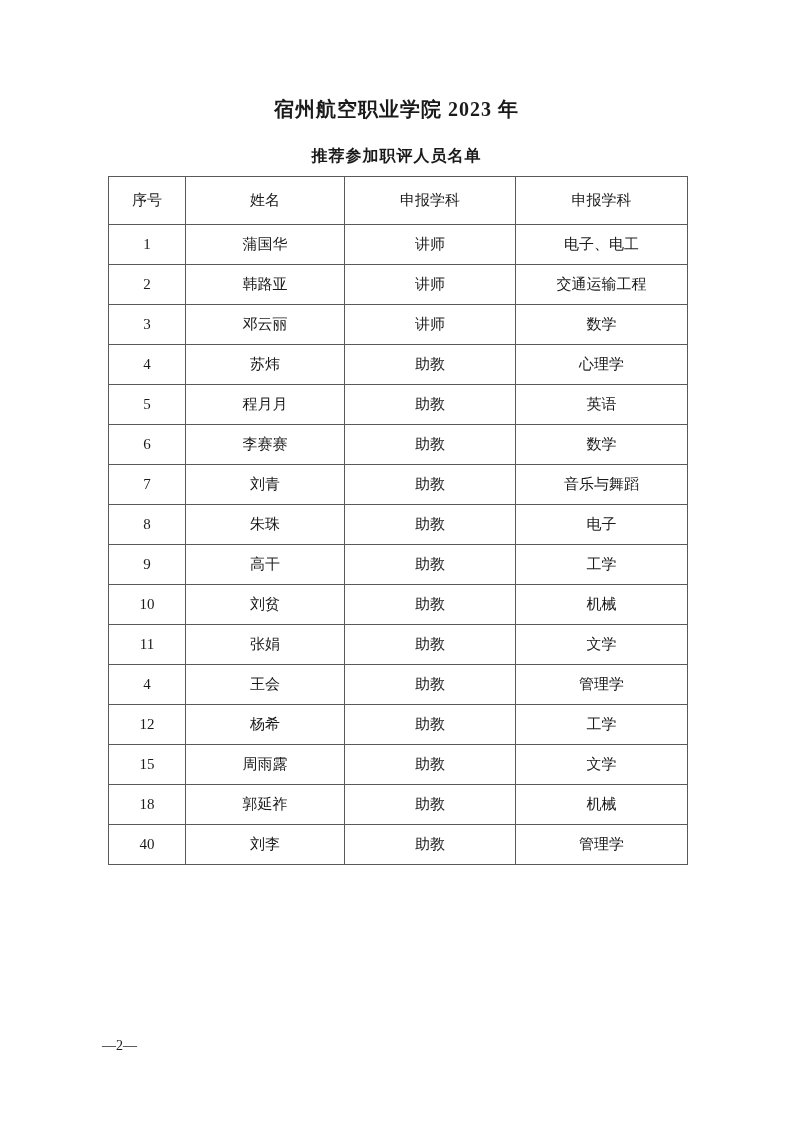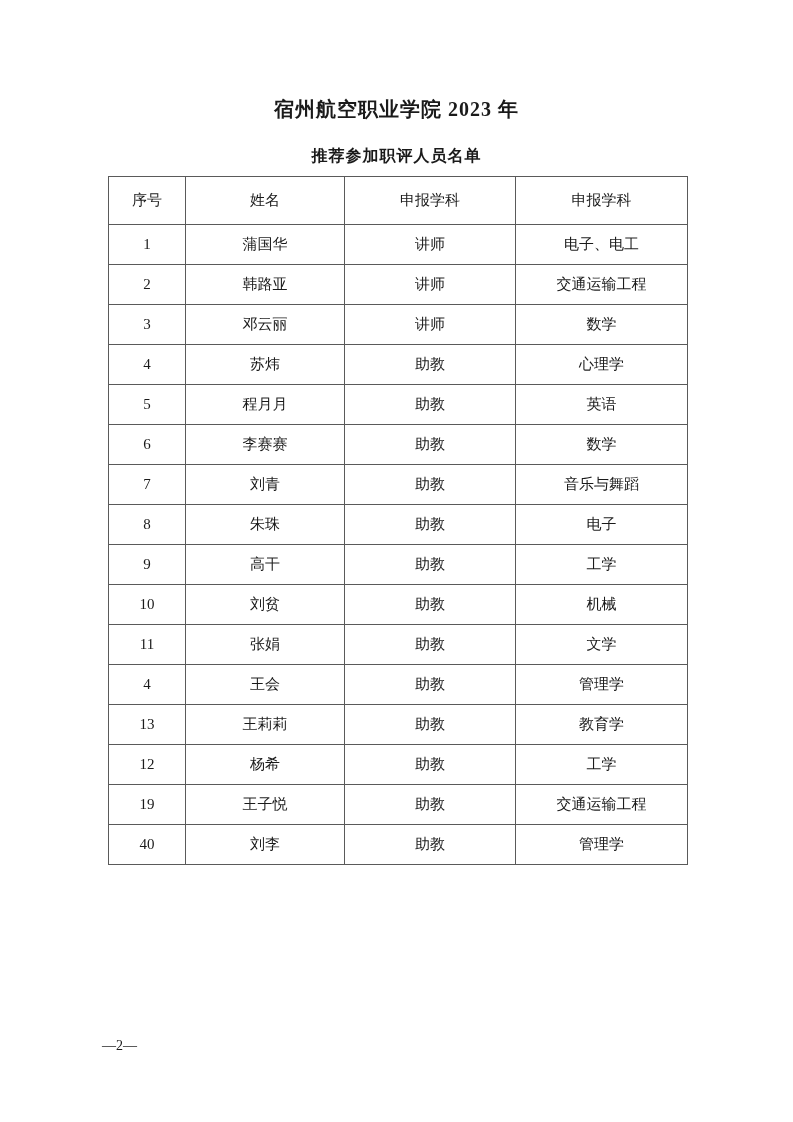--- a/index.html
+++ b/index.html
@@ -156,36 +156,36 @@
           <td>助教</td>
           <td>文学</td>
         </tr>
         <tr>
           <td>4</td>
           <td>王会</td>
           <td>助教</td>
           <td>管理学</td>
         </tr>
         <tr>
-          <td>13</td>
-          <td>王莉莉</td>
-          <td>助教</td>
-          <td>教育学</td>
-        </tr>
-        <tr>
           <td>12</td>
           <td>杨希</td>
           <td>助教</td>
           <td>工学</td>
         </tr>
         <tr>
-          <td>19</td>
-          <td>王子悦</td>
+          <td>15</td>
+          <td>周雨露</td>
           <td>助教</td>
-          <td>交通运输工程</td>
+          <td>文学</td>
+        </tr>
+        <tr>
+          <td>18</td>
+          <td>郭延祚</td>
+          <td>助教</td>
+          <td>机械</td>
         </tr>
         <tr>
           <td>40</td>
           <td>刘李</td>
           <td>助教</td>
           <td>管理学</td>
         </tr>
       </tbody>
   </table>
 

